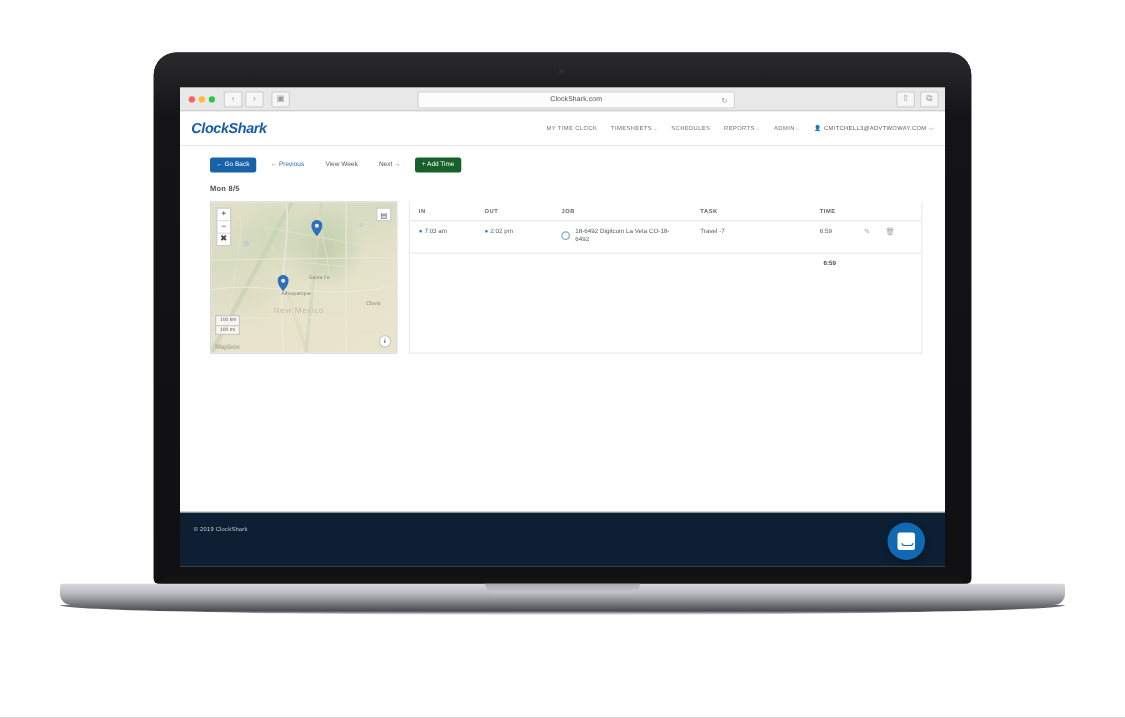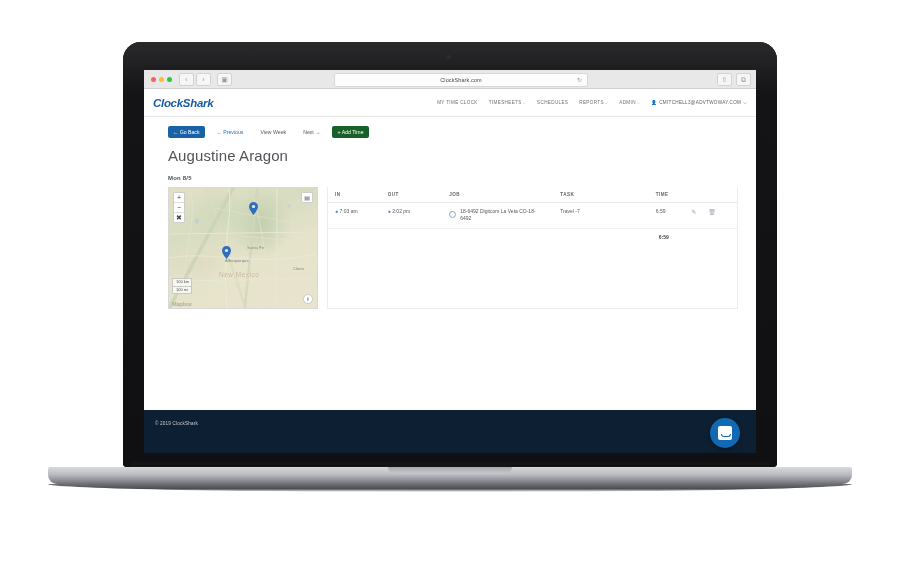--- a/index.html
+++ b/index.html
@@ -407,21 +407,20 @@
     <div class="content">
 
       <div class="toolbar">
         <div class="btn btn-primary"><span>←</span> <span>Go Back</span></div>
         <div class="btn btn-link"><span>←</span> <span>Previous</span></div>
         <div class="btn btn-muted"><span>View Week</span></div>
         <div class="btn btn-muted"><span>Next</span> <span>→</span></div>
         <div class="btn btn-success"><span>+</span> <span>Add Time</span></div>
       </div>
 
-      <h1 class="page-title">Augustine Aragon</h1>
       <div class="day-label">Mon 8/5</div>
 
       <div class="day-body">
 
         <div class="map">
           <div class="map-terrain"></div>
 
           <svg class="map-roads" viewBox="0 0 148 120" preserveAspectRatio="none">
             <path d="M0 46 L148 44" stroke="#e8e6d6" stroke-width="1" fill="none"></path>
             <path d="M0 93 L148 91" stroke="#e8e6d6" stroke-width="1" fill="none"></path>

